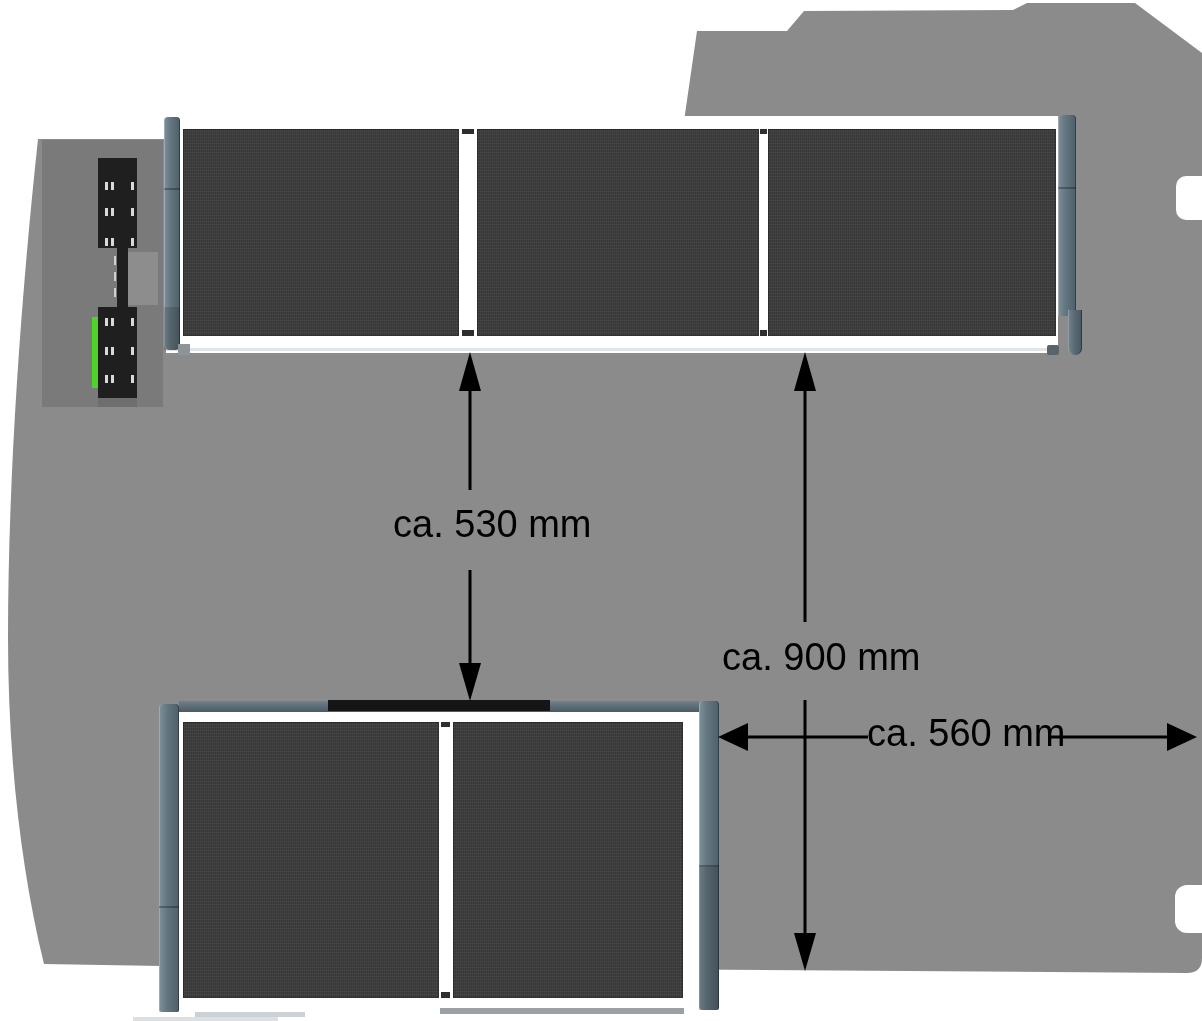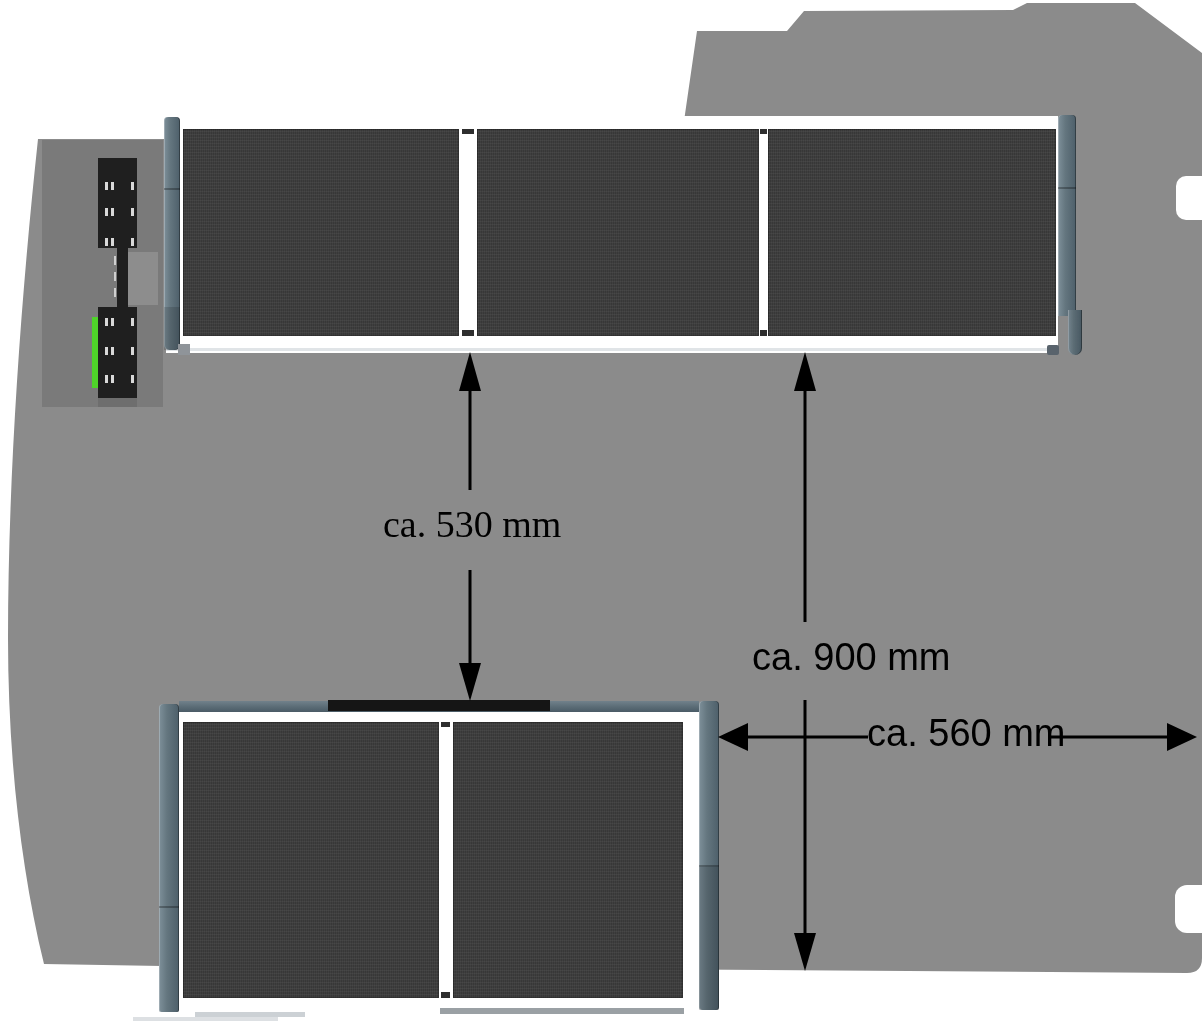--- a/index.html
+++ b/index.html
@@ -134,17 +134,17 @@
 
     <rect x="803.5" y="700" width="3" height="235" fill="#000"></rect>
     <polygon points="805,971 794,933 816,933" fill="#000"></polygon>
 
     <polygon points="718,737 748,723 748,751" fill="#000"></polygon>
     <rect x="745" y="735.5" width="123" height="3" fill="#000"></rect>
     <rect x="1048" y="735.5" width="122" height="3" fill="#000"></rect>
     <polygon points="1197,737 1167,723 1167,751" fill="#000"></polygon>
   </svg>
 
-  <div class="dim-label" style="left:383px;top:504px;font-family:Liberation Serif, serif;">ca. 530 mm</div>
-  <div class="dim-label" style="left:752px;top:637px;">ca. 900 mm</div>
+  <div class="dim-label" style="left:393px;top:504px;">ca. 530 mm</div>
+  <div class="dim-label" style="left:722px;top:637px;">ca. 900 mm</div>
   <div class="dim-label" style="left:867px;top:713px;">ca. 560 mm</div>
 
 </div>
 
 </body></html>

